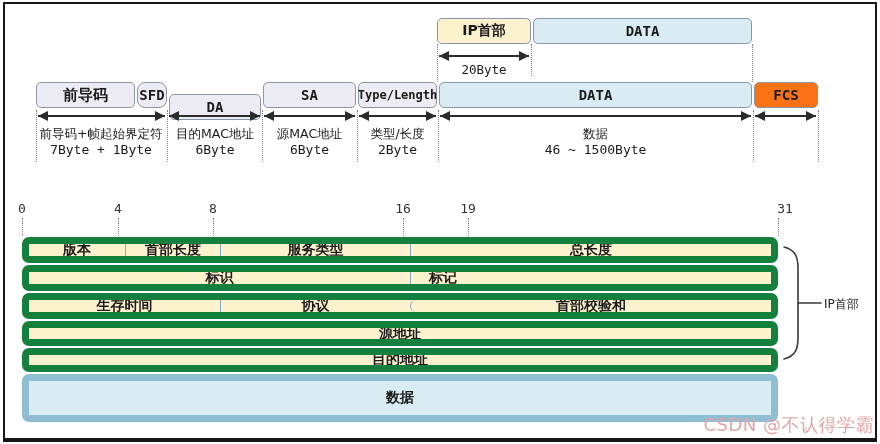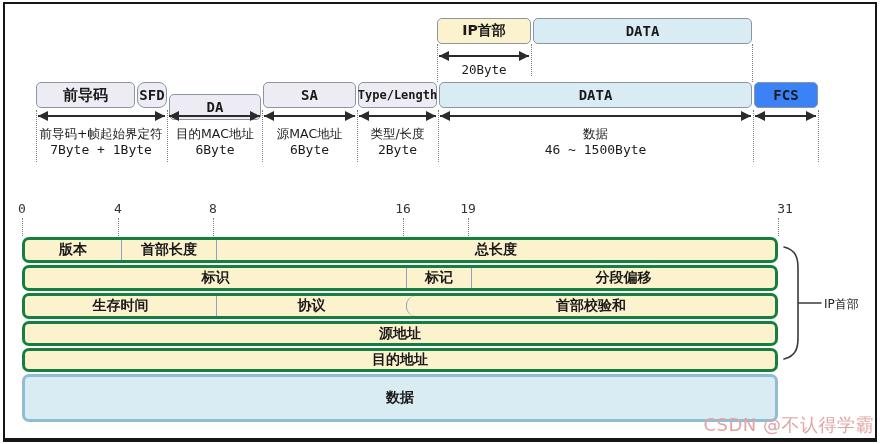--- a/index.html
+++ b/index.html
@@ -13,21 +13,21 @@
   }
   
   .box {
     position:absolute; height:26px; box-sizing:border-box;
     display:flex; align-items:center; justify-content:center;
     border:1px solid #8a96a3; border-radius:5px; font-weight:bold;
     white-space:nowrap;
   }
   .lav { background:#edebf3; }
   .blu { background:#d9ecf3; }
-  .grn { background:#3b82f6; }
+  .grn { background:#f97316; }
   .yel { background:#fcf2cd; }
   .mono { font-family:"DejaVu Sans Mono", monospace; }
   .fs15 { font-size:15px; }
   .fs14 { font-size:14px; }
   .fs11 { font-size:12px; }
   
   .vdot { position:absolute; width:0; border-left:1px dotted #7f7f7f; }
   
   .arrow { position:absolute; height:0; border-top:2px solid #2b2b2b; }
   .arrow::before, .arrow::after {
@@ -41,21 +41,21 @@
   .note .l2 { font-family:"DejaVu Sans Mono", monospace; font-size:13px; }
   
   .num {
     position:absolute; width:40px; top:201px; text-align:center;
     font-family:"DejaVu Sans Mono", monospace; font-size:13px; color:#333;
   }
   .tick { position:absolute; width:0; top:218px; height:18px; border-left:1px dotted #7f7f7f; }
   
   .trow {
     position:absolute; left:22px; width:756px; box-sizing:border-box;
-    display:flex; background:#fcf2cd; border:3px solid #15803d;
+    display:flex; background:#fcf2cd; border:7px solid #15803d;
     border-radius:7px; overflow:hidden;
   }
   .trow .cell {
     display:flex; align-items:center; justify-content:center;
     box-sizing:border-box; font-size:14px; font-weight:bold; white-space:nowrap;
   }
   .trow .cell + .cell { border-left:1px solid #84a7bf; }
   .trow.blue-row { background:#d9ecf3; border-color:#8fbdd1; }
   
   .brace { position:absolute; left:779px; top:240px; }
@@ -135,26 +135,26 @@
   <div class="tick" style="left:22px;"></div>
   <div class="tick" style="left:118px;"></div>
   <div class="tick" style="left:213px;"></div>
   <div class="tick" style="left:403px;"></div>
   <div class="tick" style="left:468px;"></div>
   <div class="tick" style="left:778px;"></div>
 
   <div class="trow" style="top:237px; height:26px;">
     <div class="cell" style="width:96px;">版本</div>
     <div class="cell" style="width:95px;">首部长度</div>
+    <div class="cell" style="width:190px;">服务类型</div>
     <div class="cell" style="flex:1;">总长度</div>
   </div>
   <div class="trow" style="top:265px; height:26px;">
     <div class="cell" style="width:381px;">标识</div>
     <div class="cell" style="width:65px;">标记</div>
-    <div class="cell" style="flex:1;">分段偏移</div>
   </div>
   <div class="trow" style="top:293px; height:26px;">
     <div class="cell" style="width:191px;">生存时间</div>
     <div class="cell" style="width:190px;">协议</div>
     <div class="cell" style="flex:1;border-radius:9px;">首部校验和</div>
   </div>
   <div class="trow" style="top:321px; height:25px;">
     <div class="cell" style="flex:1;">源地址</div>
   </div>
   <div class="trow" style="top:348px; height:24px;">

